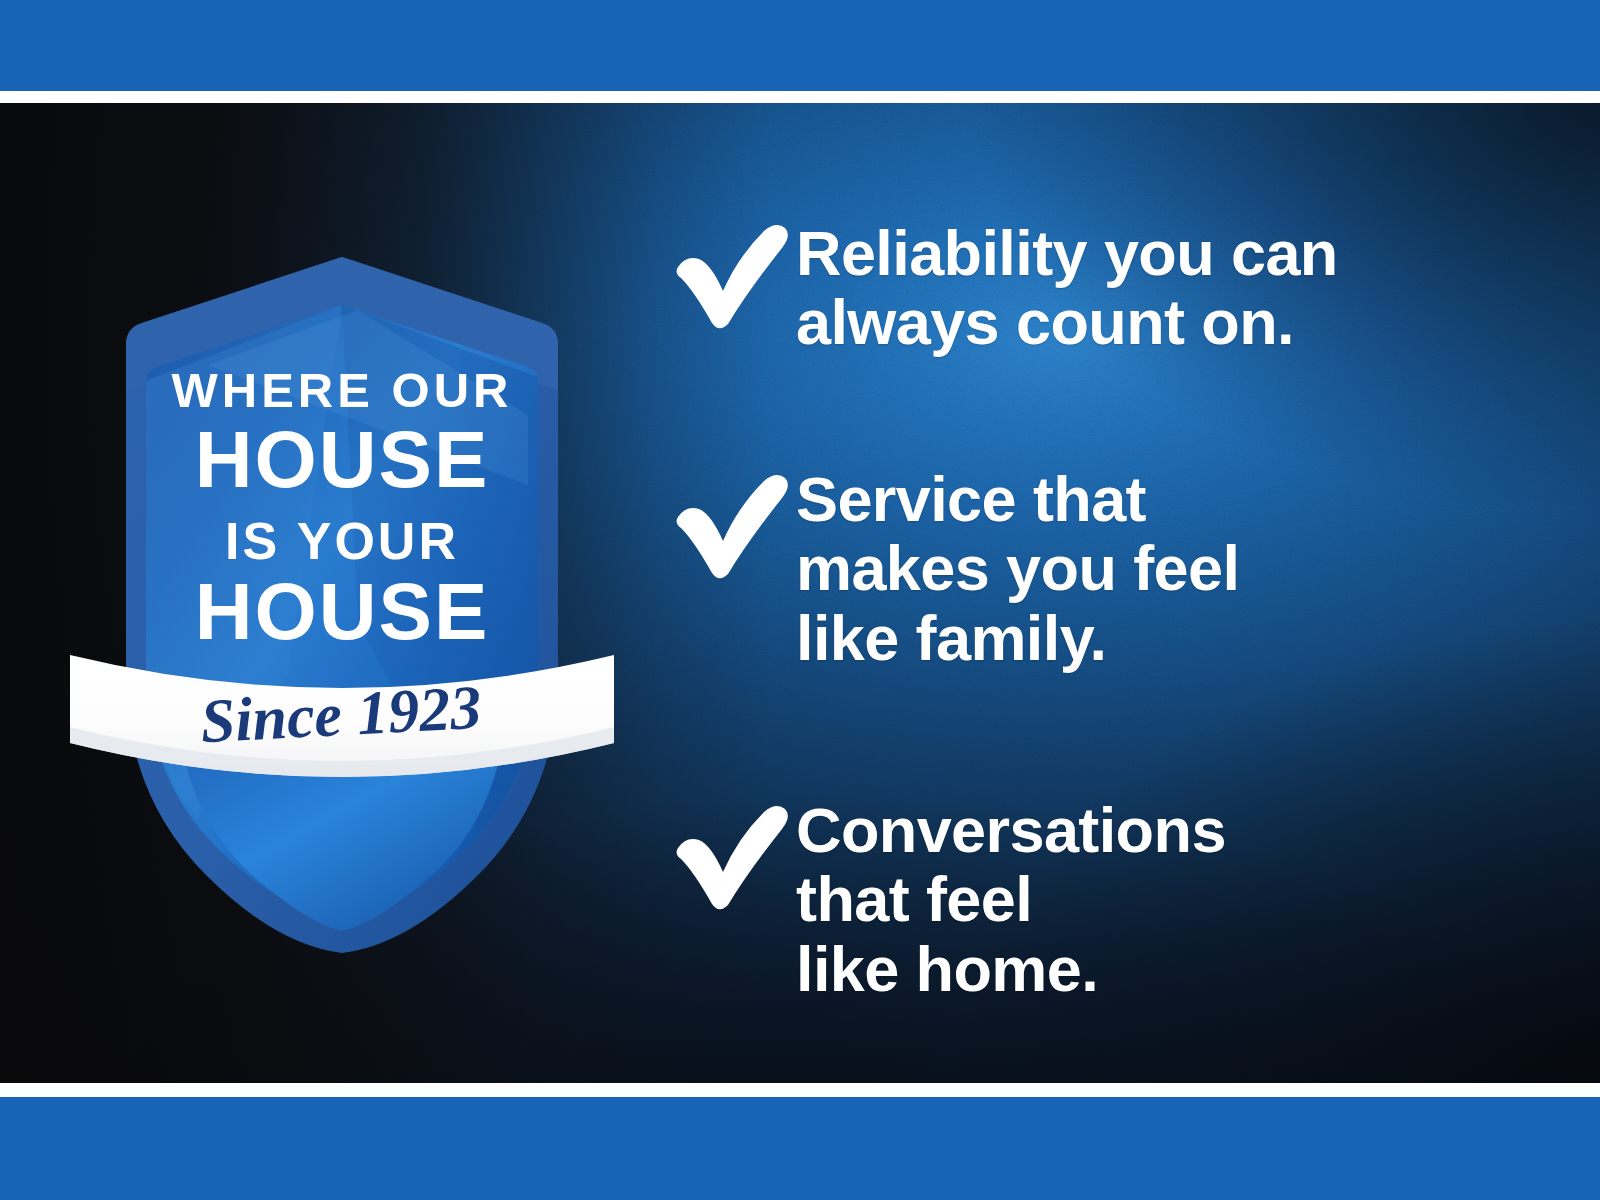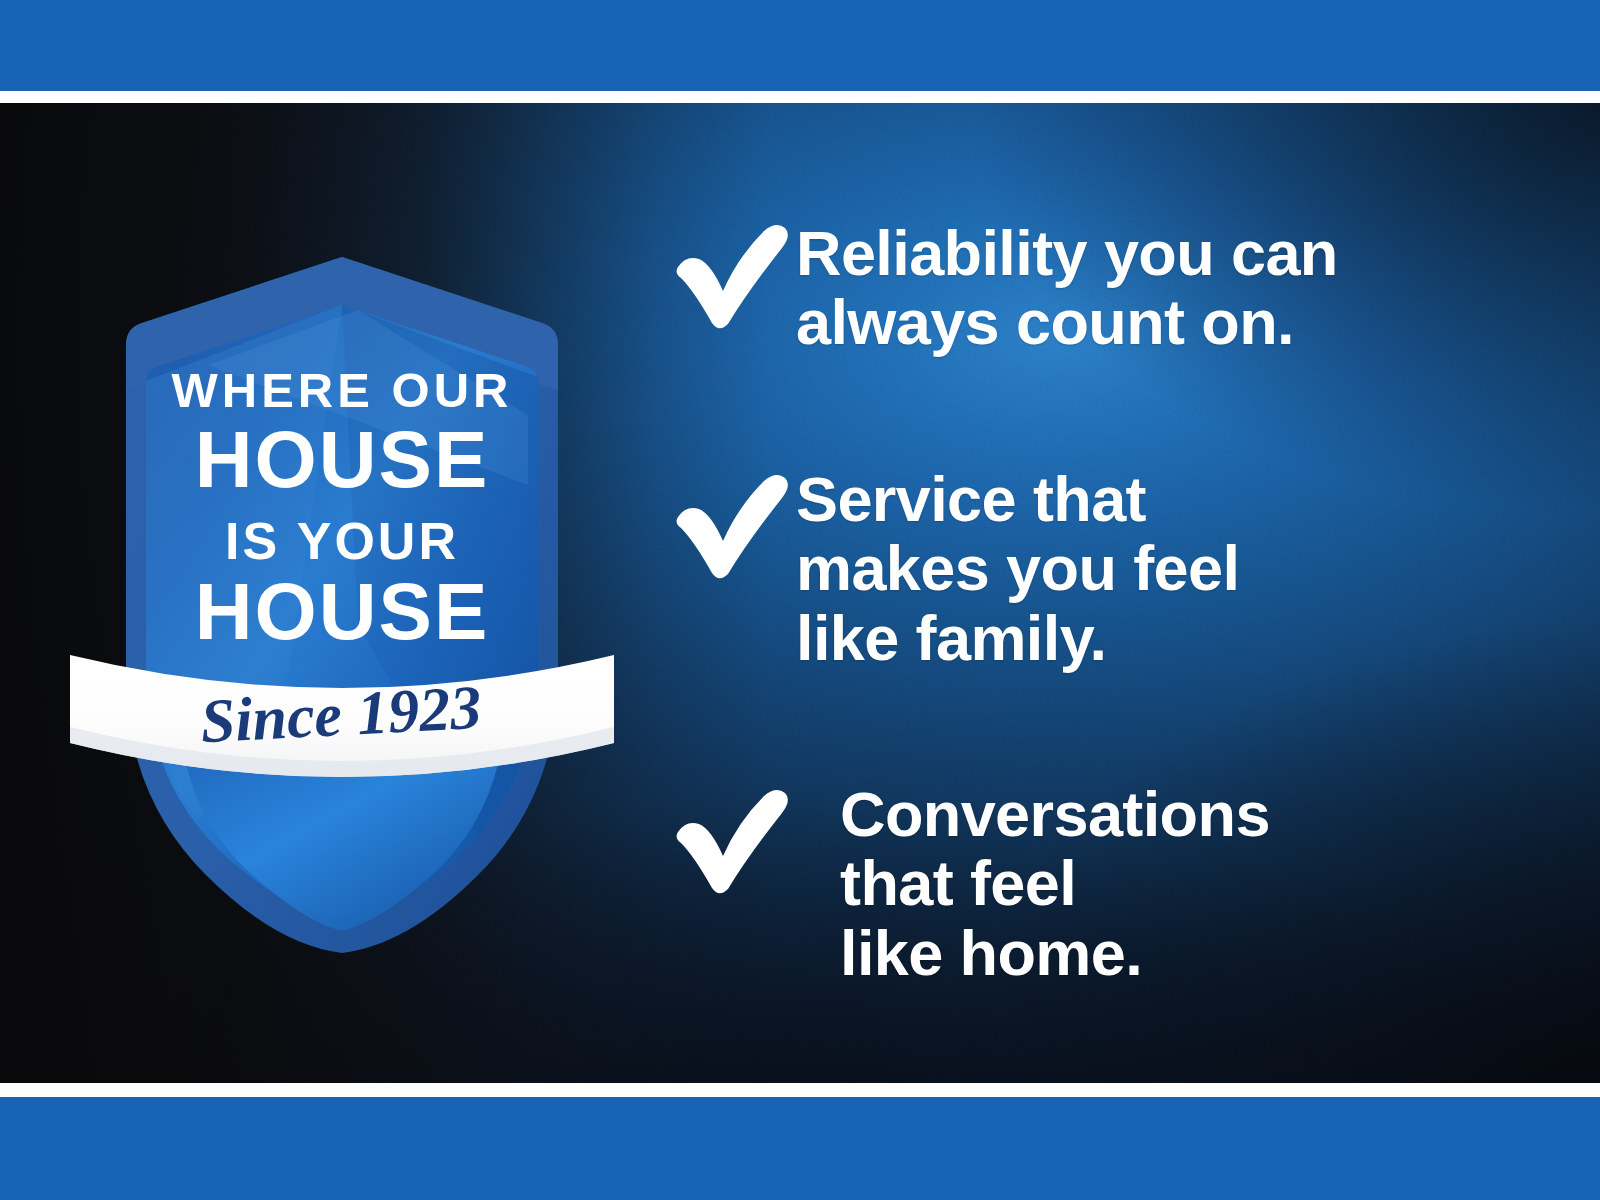--- a/index.html
+++ b/index.html
@@ -110,21 +110,21 @@
     height: 980px;
   }
   .benefit {
     position: absolute;
     display: flex;
     align-items: flex-start;
     width: 850px;
   }
   .benefit-1 { top: 110px; }
   .benefit-2 { top: 360px; }
-  .benefit-3 { top: 675px; gap: 44px; }
+  .benefit-3 { top: 691px; }
 
   .check-icon {
     flex: 0 0 auto;
     width: 128px;
     height: 118px;
     margin-top: 2px;
   }
   .check-icon svg { display: block; }
 
   .benefit-text {

